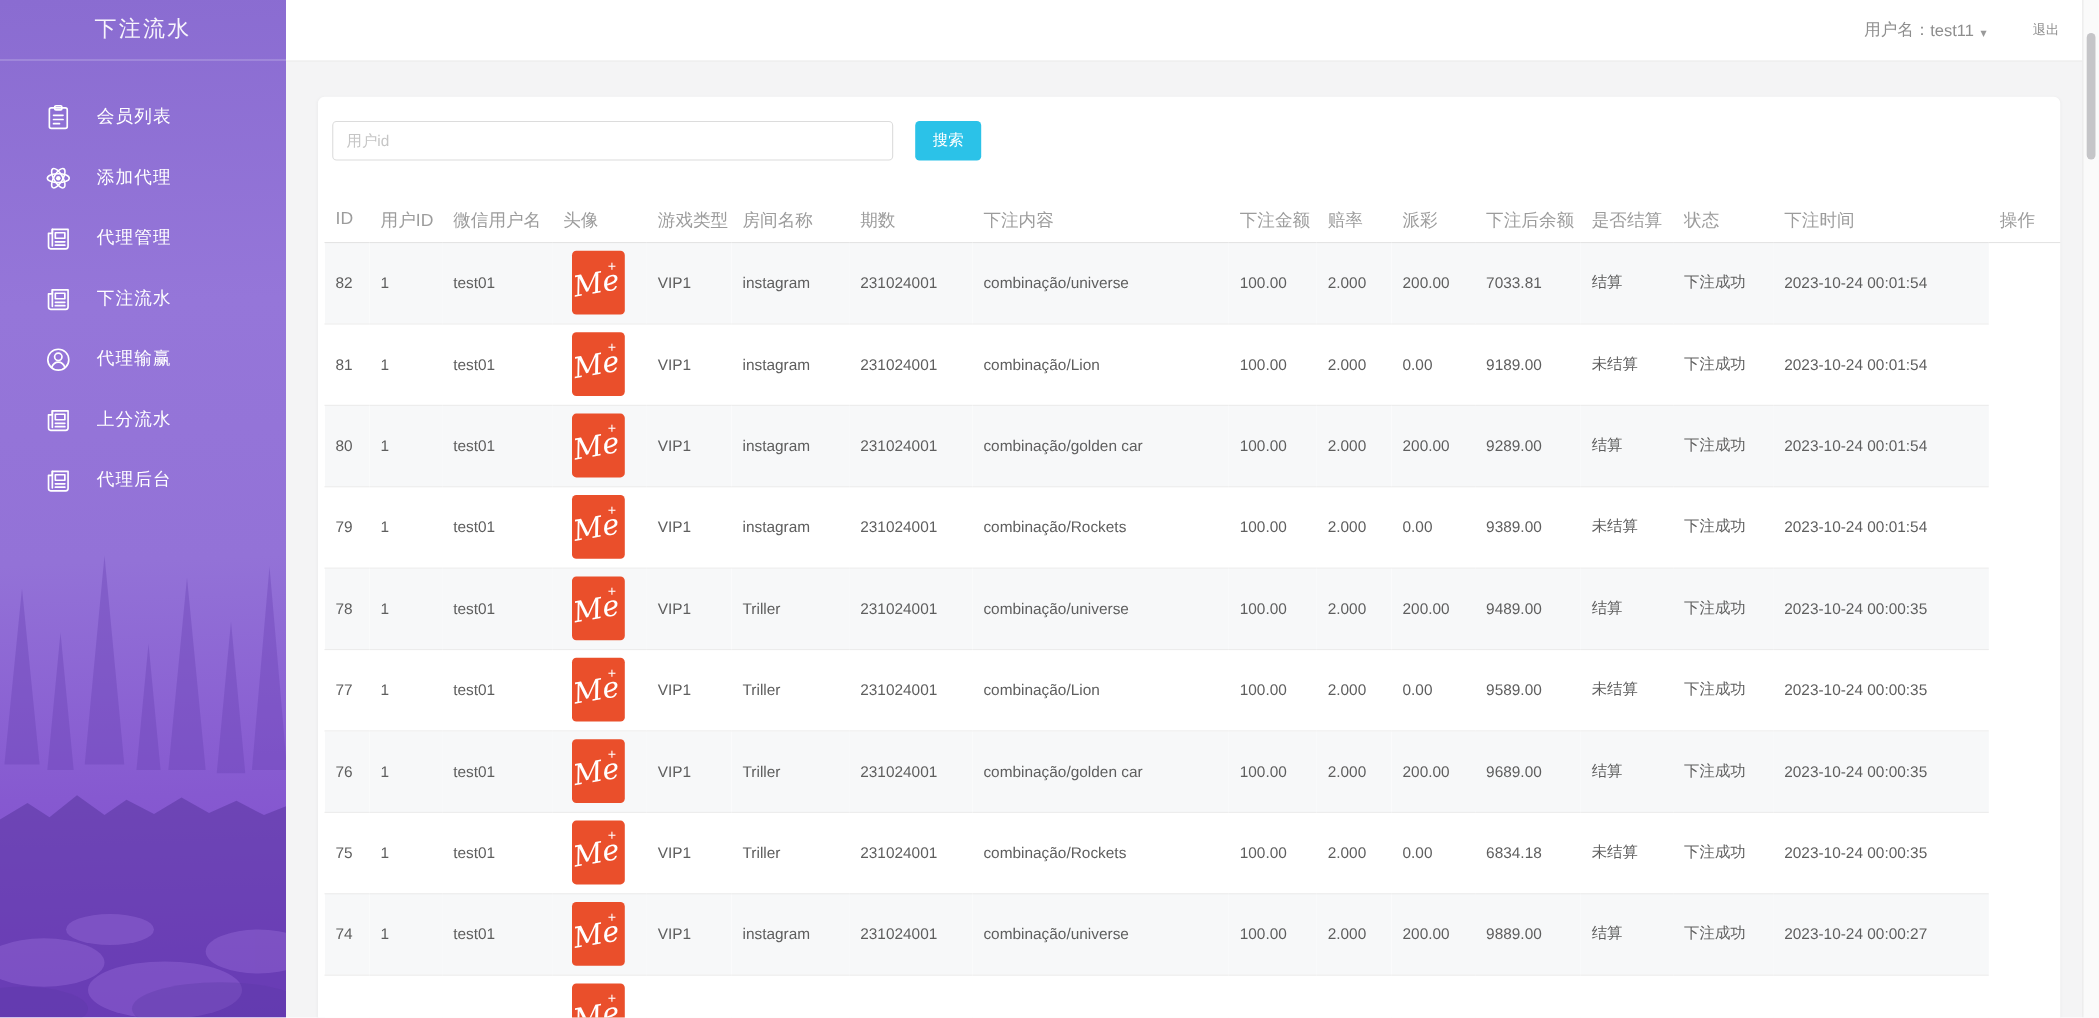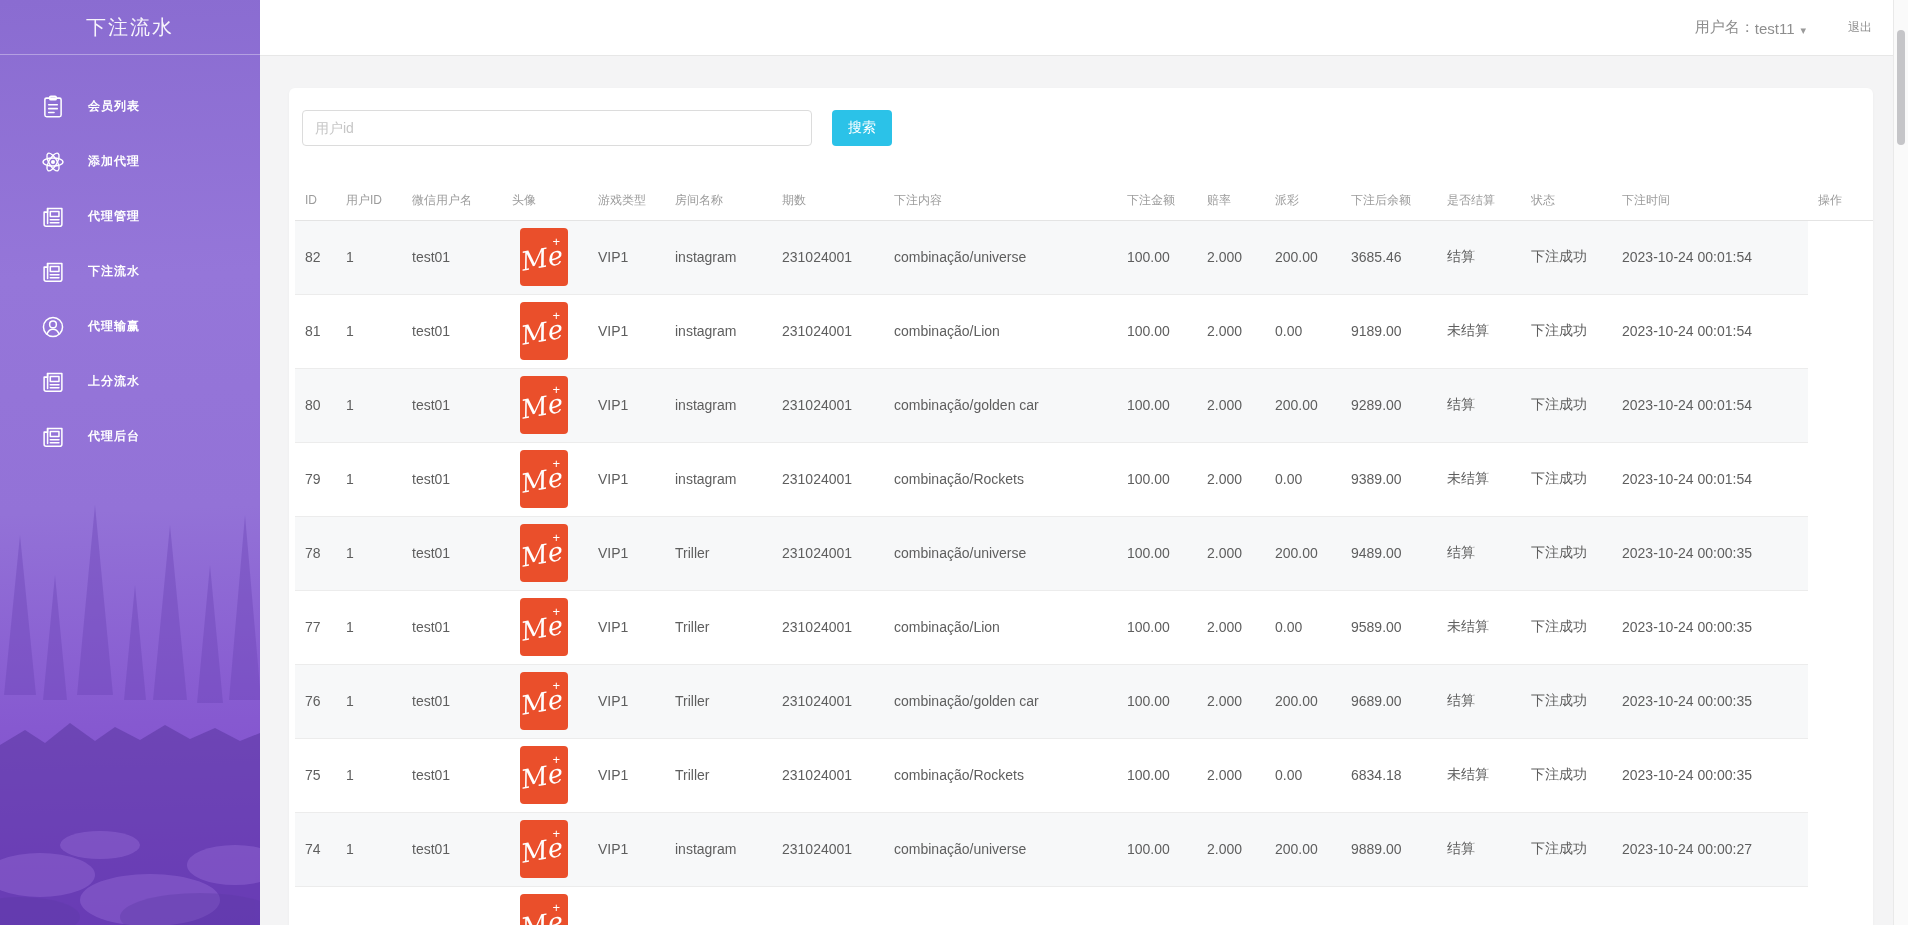--- a/index.html
+++ b/index.html
@@ -19,21 +19,21 @@
     position:relative; z-index:3;
     height:55px; line-height:55px; text-align:center;
     color:#f7f4fc; font-size:20px; letter-spacing:2px;
     border-bottom:1px solid rgba(255,255,255,.35);
   }
   .menu { position:relative; z-index:3; margin-top:24px; }
   .menu-item {
     height:55px; display:flex; align-items:center; padding-left:40px; cursor:pointer;
   }
   .menu-item .icon { width:26px; height:26px; display:flex; align-items:center; justify-content:center; }
-  .menu-item .label { margin-left:22px; color:#ffffff; font-size:12px; font-weight:bold; letter-spacing:1px; }
+  .menu-item .label { margin-left:22px; color:#ffffff; font-size:16px; font-weight:normal; letter-spacing:1px; }
   .scenery { position:absolute; left:0; bottom:0; z-index:1; }
 
   
   .topbar {
     position:absolute; left:260px; top:0; width:1648px; height:56px;
     background:#ffffff; border-bottom:1px solid #e7e7e7;
     display:flex; align-items:center; justify-content:flex-end;
     padding-right:36px; gap:42px;
   }
   .user-block { color:#8e8e8e; font-size:15px; cursor:pointer; display:flex; align-items:flex-end; }
@@ -58,21 +58,21 @@
     font-family:"Liberation Sans", sans-serif;
   }
 
   
   table.grid {
     margin:35px 0 0 6px; width:1578px;
     border-collapse:collapse; table-layout:fixed;
   }
   table.grid th {
     height:39px; padding:0 0 0 10px; text-align:left;
-    font-weight:normal; font-size:12px; color:#9c9c9c;
+    font-weight:normal; font-size:16px; color:#9c9c9c;
     border-bottom:1px solid #e4e4e4; white-space:nowrap; overflow:hidden;
   }
   table.grid td {
     height:74px; padding:0 0 0 10px; font-size:14px; color:#5e5e5e;
     border-bottom:1px solid #ececec; white-space:nowrap; overflow:hidden;
     background:#ffffff;
   }
   table.grid tr.striped td { background:#f7f8f9; }
   table.grid td.op-cell, table.grid tr.striped td.op-cell { background:#ffffff; border-bottom:none; }
 
@@ -276,21 +276,21 @@
               <span class="plus">+</span>
             </div>
           </td>
           <td>VIP1</td>
           <td>instagram</td>
           <td>231024001</td>
           <td>combinação/universe</td>
           <td>100.00</td>
           <td>2.000</td>
           <td>200.00</td>
-          <td>3685.46</td>
+          <td>7033.81</td>
           <td>结算</td>
           <td>下注成功</td>
           <td>2023-10-24 00:01:54</td>
           <td class="op-cell"></td>
         </tr>
         <tr>
           <td>81</td>
           <td>1</td>
           <td>test01</td>
           <td>

